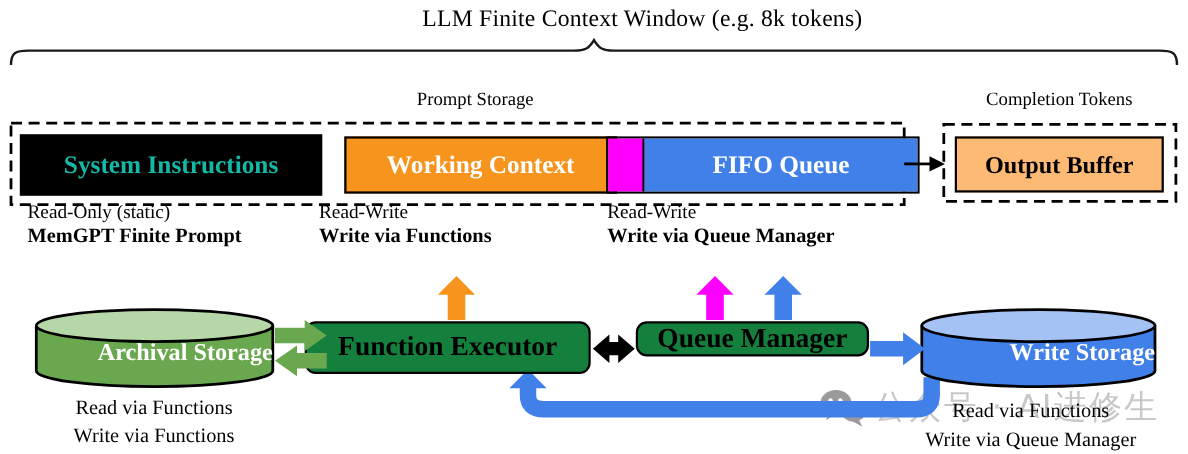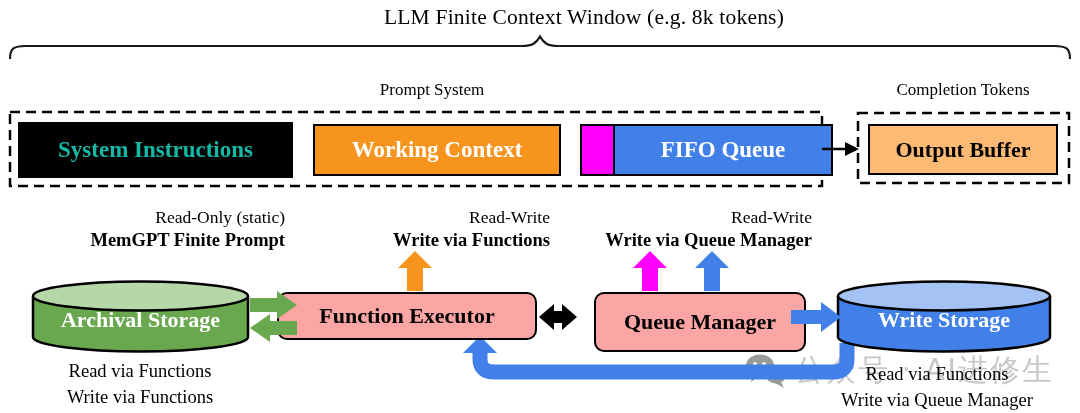--- a/index.html
+++ b/index.html
@@ -14,38 +14,38 @@
 
   .title{left:0;top:5px;width:1080px;text-align:center;font-size:21.5px;letter-spacing:.2px;padding-left:44px;}
   .tok-label{top:80px;width:300px;text-align:center;font-size:17px;}
   .tok-label.prompt{left:282px;}
   .tok-label.completion{left:813px;}
 
   .blockbox{display:flex;align-items:center;justify-content:center;box-sizing:border-box;
             font-weight:bold;font-size:23px;}
   .sys{left:18px;top:122px;width:275px;height:56px;background:#000;color:#14b8a6;}
   .wc{left:297px;top:124px;width:248px;height:52px;background:#F7941D;color:#fff;border:2.5px solid #000;margin-left:16px;}
-  .fifo-wrap{left:551px;top:124px;width:253px;height:52px;border:2.5px solid #000;display:flex;box-sizing:border-box;margin-left:29px;}
+  .fifo-wrap{left:551px;top:124px;width:285px;height:52px;border:2.5px solid #000;display:flex;box-sizing:border-box;}
   .fifo-mag{width:31px;background:#FF00FF;border-right:2.5px solid #000;}
   .fifo-blue{flex:1;background:#4080E8;color:#fff;display:flex;align-items:center;justify-content:center;
              font-weight:bold;font-size:23px;}
   .outbuf{left:868px;top:124px;width:190px;height:51px;background:#fdba74;color:#000;border:2.5px solid #000;font-size:22px;}
 
-  .ann{width:260px;text-align:right;top:206px;line-height:23px;}
+  .ann{width:260px;text-align:left;top:181px;line-height:23px;}
   .ann .l1{font-size:17.5px;}
   .ann .l2{font-size:18.5px;font-weight:bold;}
   .ann.a1{left:25px;}
   .ann.a2{left:290px;}
   .ann.a3{left:552px;}
 
-  .procbox{background:#fca5a5;border:2.5px solid #000;border-radius:10px;color:#000;font-size:22px;}
+  .procbox{background:#15803d;border:2.5px solid #000;border-radius:10px;color:#000;font-size:25px;}
   .fexec{left:277px;top:292px;width:260px;height:48px;}
-  .qmgr{left:594px;top:292px;width:212px;height:60px;}
+  .qmgr{left:578px;top:292px;width:212px;height:32px;}
 
-  .cyl-label{top:307px;text-align:center;font-weight:bold;font-size:22px;color:#fff;}
+  .cyl-label{top:307px;text-align:right;font-weight:bold;font-size:22px;color:#fff;}
   .cyl-label.arch{left:33px;width:215px;}
   .cyl-label.recall{left:838px;width:212px;}
 
   .notes{width:250px;text-align:center;font-weight:normal;font-size:18.5px;line-height:26px;}
   .notes.left{left:15px;top:358px;}
   .notes.right{left:812px;top:361px;}
 
   #watermark{left:745px;top:350px;display:flex;align-items:center;gap:7px;position:absolute;}
   #watermark .wm-text{font-family:"DejaVu Sans","Liberation Sans",sans-serif;
                       font-size:30px;color:#c8c8c8;letter-spacing:2px;white-space:nowrap;}
@@ -80,21 +80,21 @@
     <path d="M 33 296 L 33 337 A 107.5 14.5 0 0 0 248 337 L 248 296" fill="#6AA84F" stroke="#000" stroke-width="2.5"></path>
     <ellipse cx="140.5" cy="296" rx="107.5" ry="14.5" fill="#B6D7A8" stroke="#000" stroke-width="2.5"></ellipse>
 
     <path d="M 838 296 L 838 337 A 106 14.5 0 0 0 1050 337 L 1050 296" fill="#4080E8" stroke="#000" stroke-width="2.5"></path>
     <ellipse cx="944" cy="296" rx="106" ry="14.5" fill="#A4C2F4" stroke="#000" stroke-width="2.5"></ellipse>
   </svg>
 
   <div id="content" class="layer" style="width:1080px;height:413px;">
     <div class="abs title">LLM Finite Context Window (e.g. 8k tokens)</div>
 
-    <div class="abs tok-label prompt">Prompt System</div>
+    <div class="abs tok-label prompt">Prompt Storage</div>
     <div class="abs tok-label completion">Completion Tokens</div>
 
     <div class="abs blockbox sys">
       <span>System Instructions</span>
     </div>
     <div class="abs blockbox wc">
       <span>Working Context</span>
     </div>
     <div class="abs fifo-wrap">
       <div class="fifo-mag"></div>

